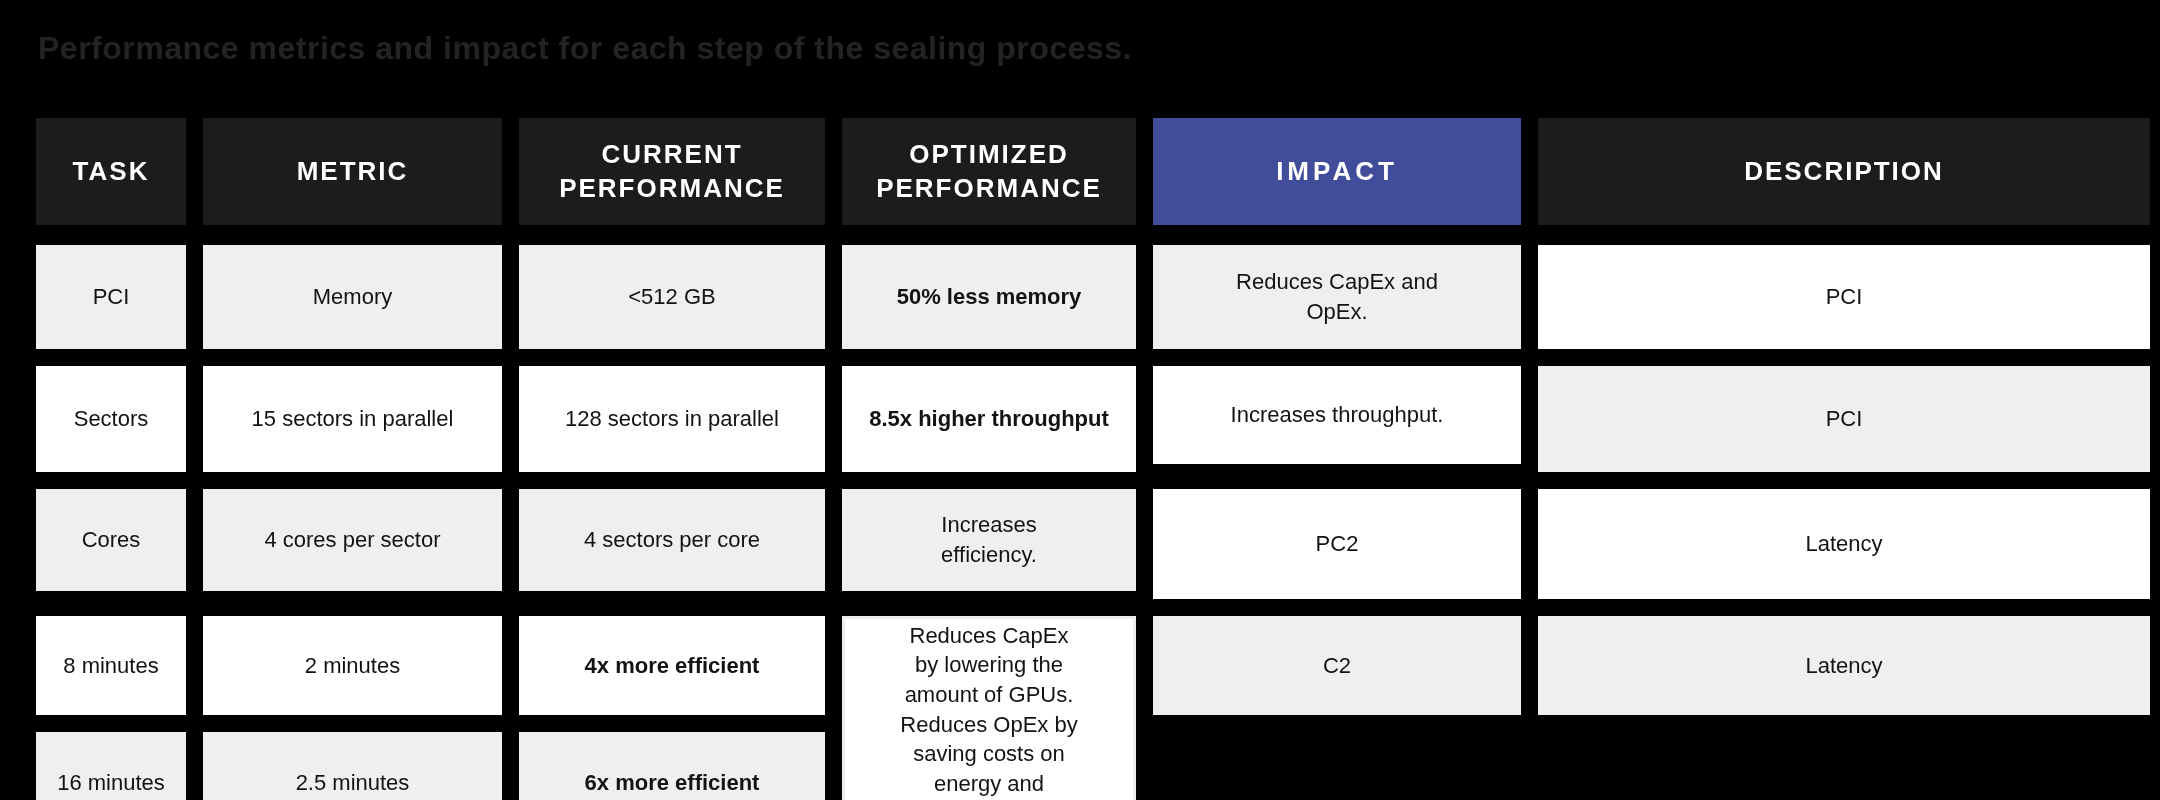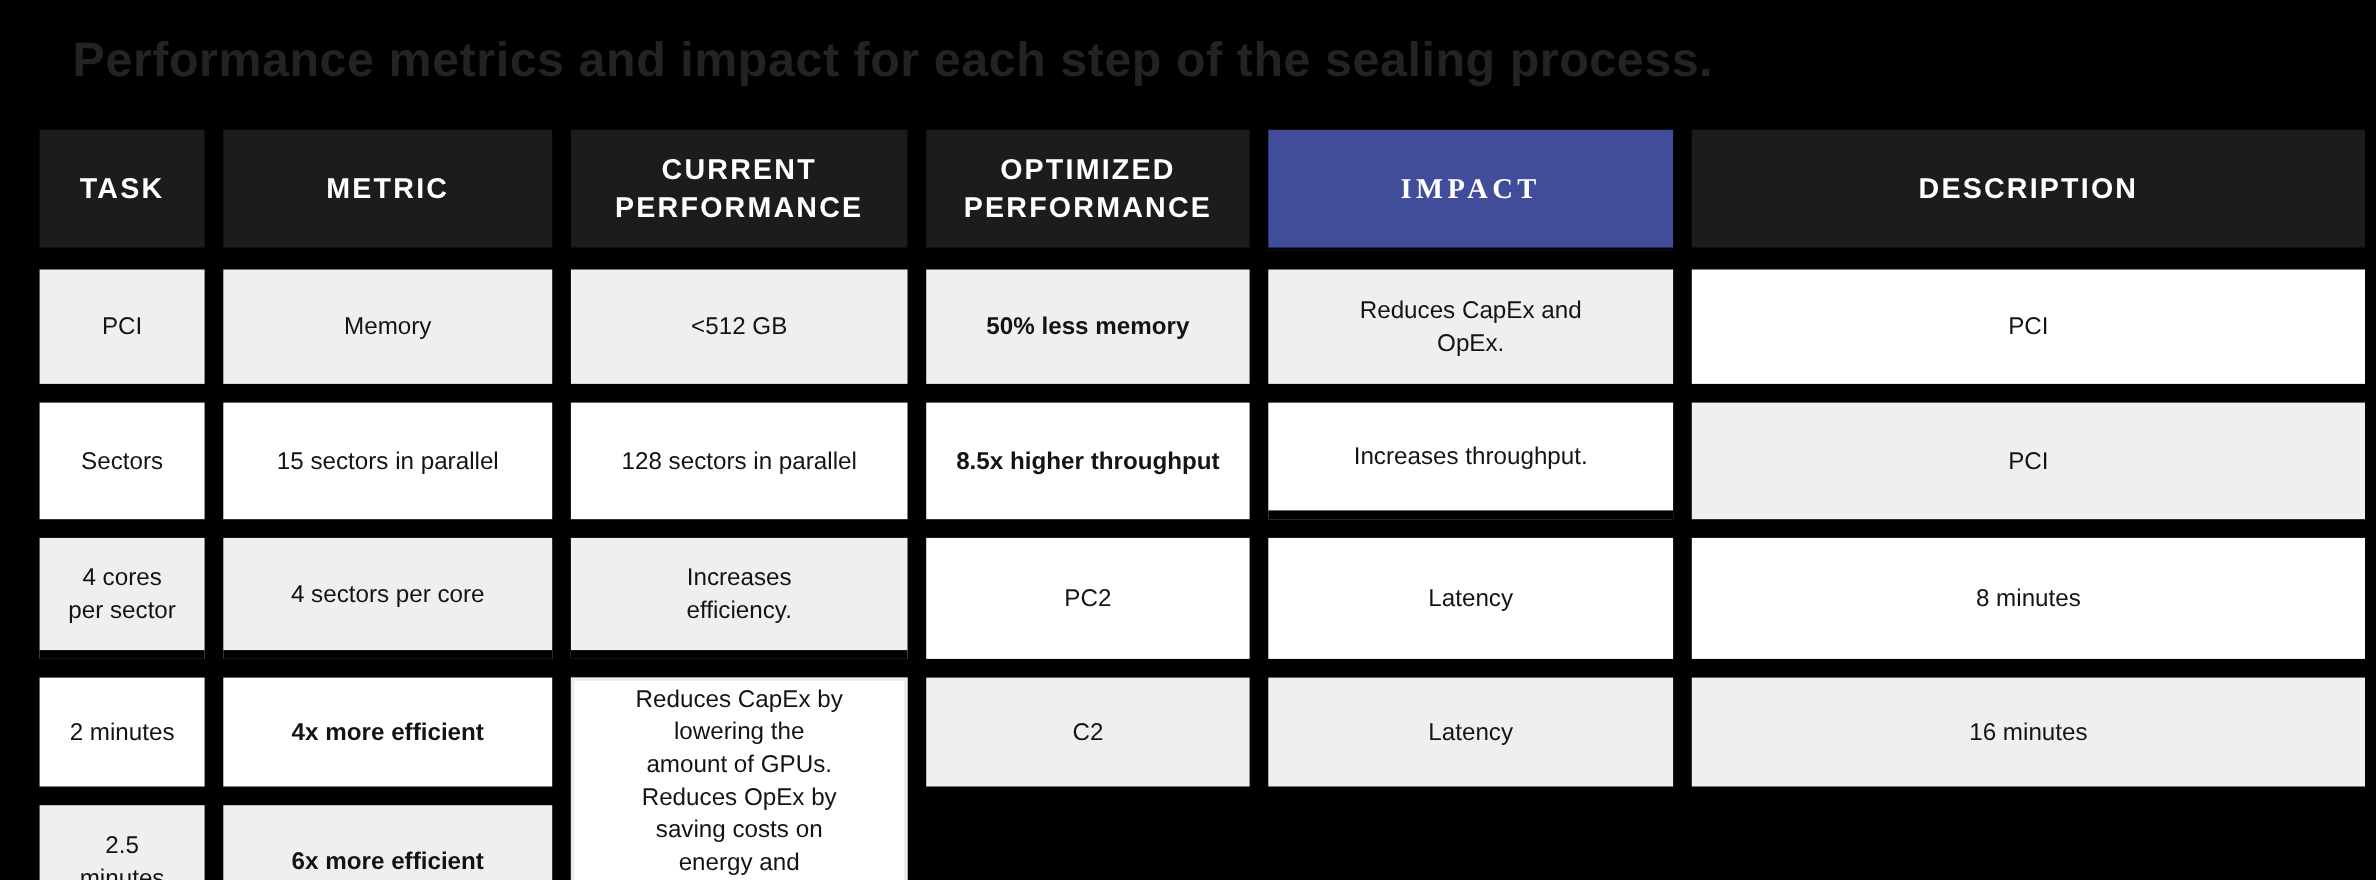--- a/index.html
+++ b/index.html
@@ -18,25 +18,24 @@
   html, body {
     width: 2160px; height: 800px;
     background: var(--page-bg);
     font-family: "Liberation Sans", sans-serif;
     overflow: hidden;
   }
   .title {
     position: absolute;
     left: 38px; top: 30px;
     width: 2080px;
-    font-size: 44px;
+    font-size: 32px;
     font-weight: 800;
     letter-spacing: 0.5px;
     color: var(--title-text);
-    margin-left: 28px;
   }
   .table {
     position: absolute;
     left: 36px; top: 118px;
     width: 1838px;
     display: grid;
     grid-template-columns: 150px 299px 306px 294px 368px 612px;
     grid-template-rows: 110px 104px 106px 110px 99px 101px;
     column-gap: 13px;
     background: var(--page-bg);
@@ -55,21 +54,21 @@
   .header-cell {
     background: var(--header-bg);
     color: var(--header-text);
     font-weight: bold;
     font-size: 26px;
     letter-spacing: 2px;
     line-height: 1.3;
     border-bottom: 3px solid var(--separator);
     padding: 0 18px;
   }
-  .impact-header { background: var(--impact-header-bg); letter-spacing: 4px; font-family: Liberation Serif, serif; }
+  .impact-header { background: var(--impact-header-bg); letter-spacing: 4px; }
   .bg-gray  { background: var(--row-gray); }
   .bg-white { background: var(--row-white); }
   .impact-cell { font-weight: bold; padding: 0 20px; }
   .desc-cell { padding: 0 55px; }
   .sep-bottom { border-bottom: 8px solid var(--separator); }
   .merged {
     grid-row: span 2;
     background: var(--row-white);
     border: 3px solid var(--merged-border);
   }
@@ -95,20 +94,21 @@
   <div class="cell bg-gray desc-cell">Reduces CapEx and OpEx.</div>
 
   <div class="cell bg-white">PCI</div>
   <div class="cell bg-white">Sectors</div>
   <div class="cell bg-white">15 sectors in parallel</div>
   <div class="cell bg-white">128 sectors in parallel</div>
   <div class="cell bg-white impact-cell">8.5x higher throughput</div>
   <div class="cell bg-white desc-cell sep-bottom">Increases throughput.</div>
 
   <div class="cell bg-gray">PCI</div>
+  <div class="cell bg-gray sep-bottom">Cores</div>
   <div class="cell bg-gray sep-bottom">4 cores per sector</div>
   <div class="cell bg-gray sep-bottom">4 sectors per core</div>
   <div class="cell bg-gray desc-cell sep-bottom">Increases efficiency.</div>
 
   <div class="cell bg-white">PC2</div>
   <div class="cell bg-white">Latency</div>
   <div class="cell bg-white">8 minutes</div>
   <div class="cell bg-white">2 minutes</div>
   <div class="cell bg-white impact-cell">4x more efficient</div>
   <div class="cell desc-cell merged">Reduces CapEx by lowering the amount of GPUs. Reduces OpEx by saving costs on energy and hosting.</div>

